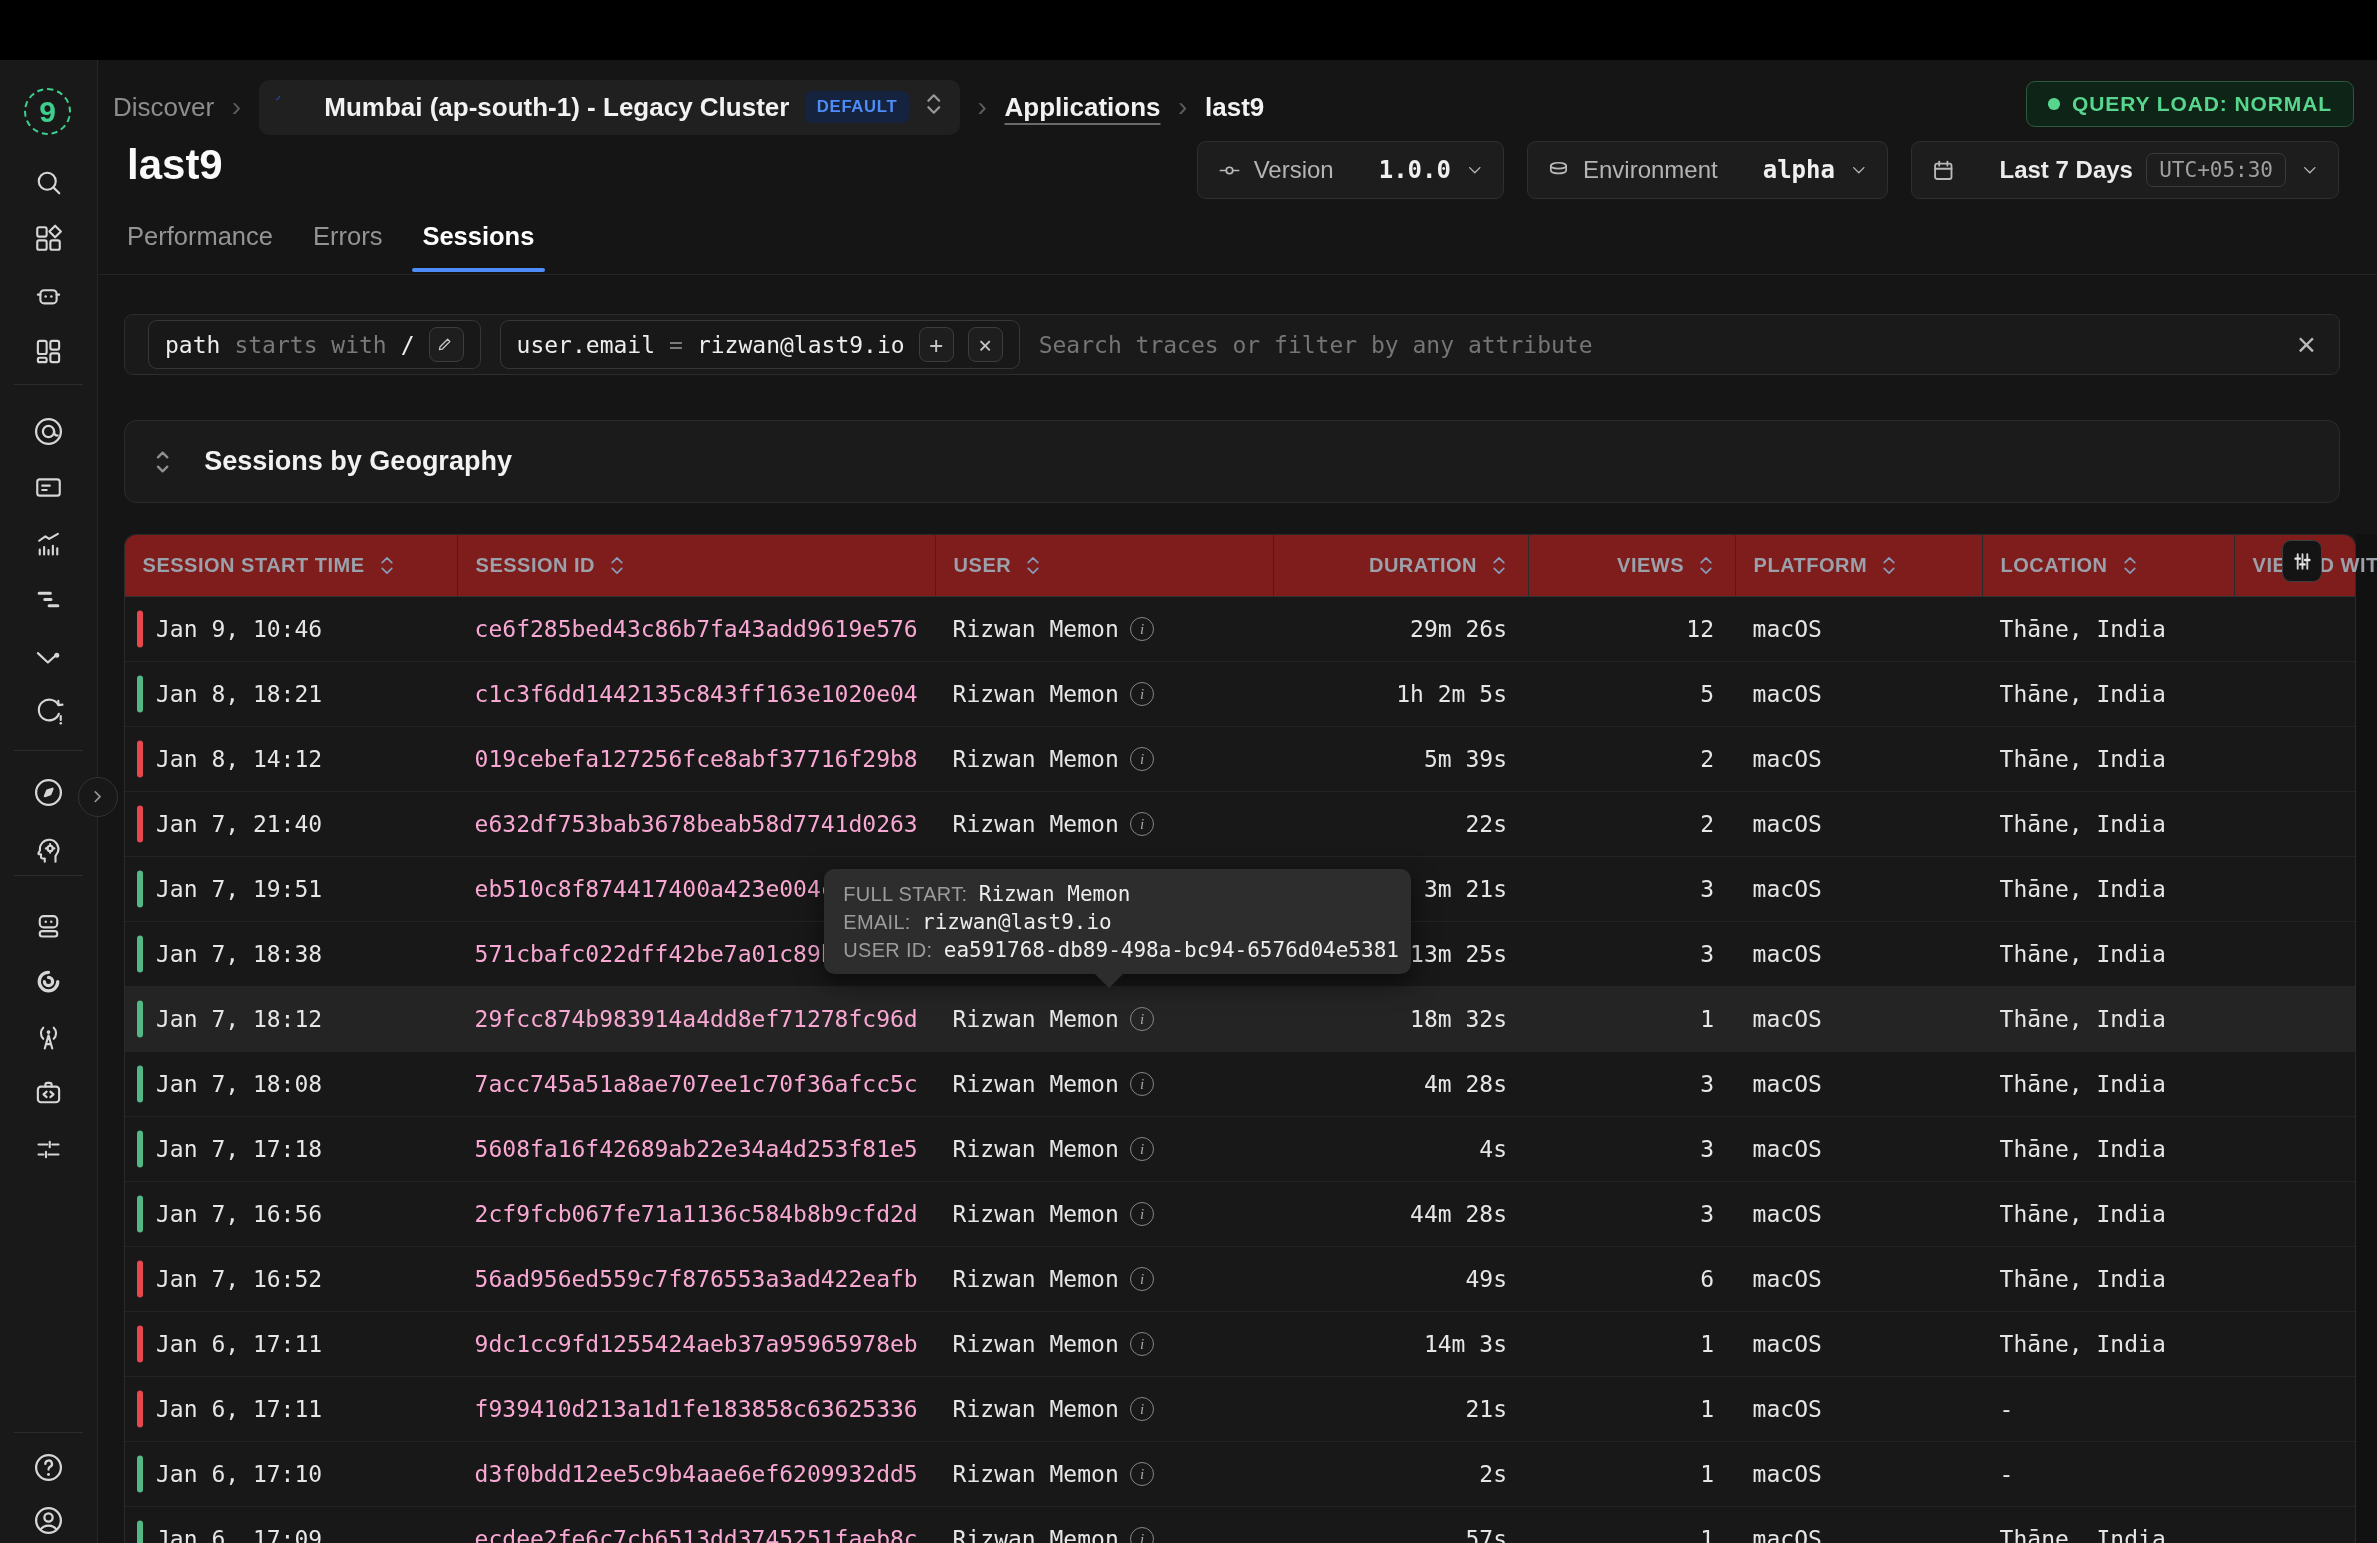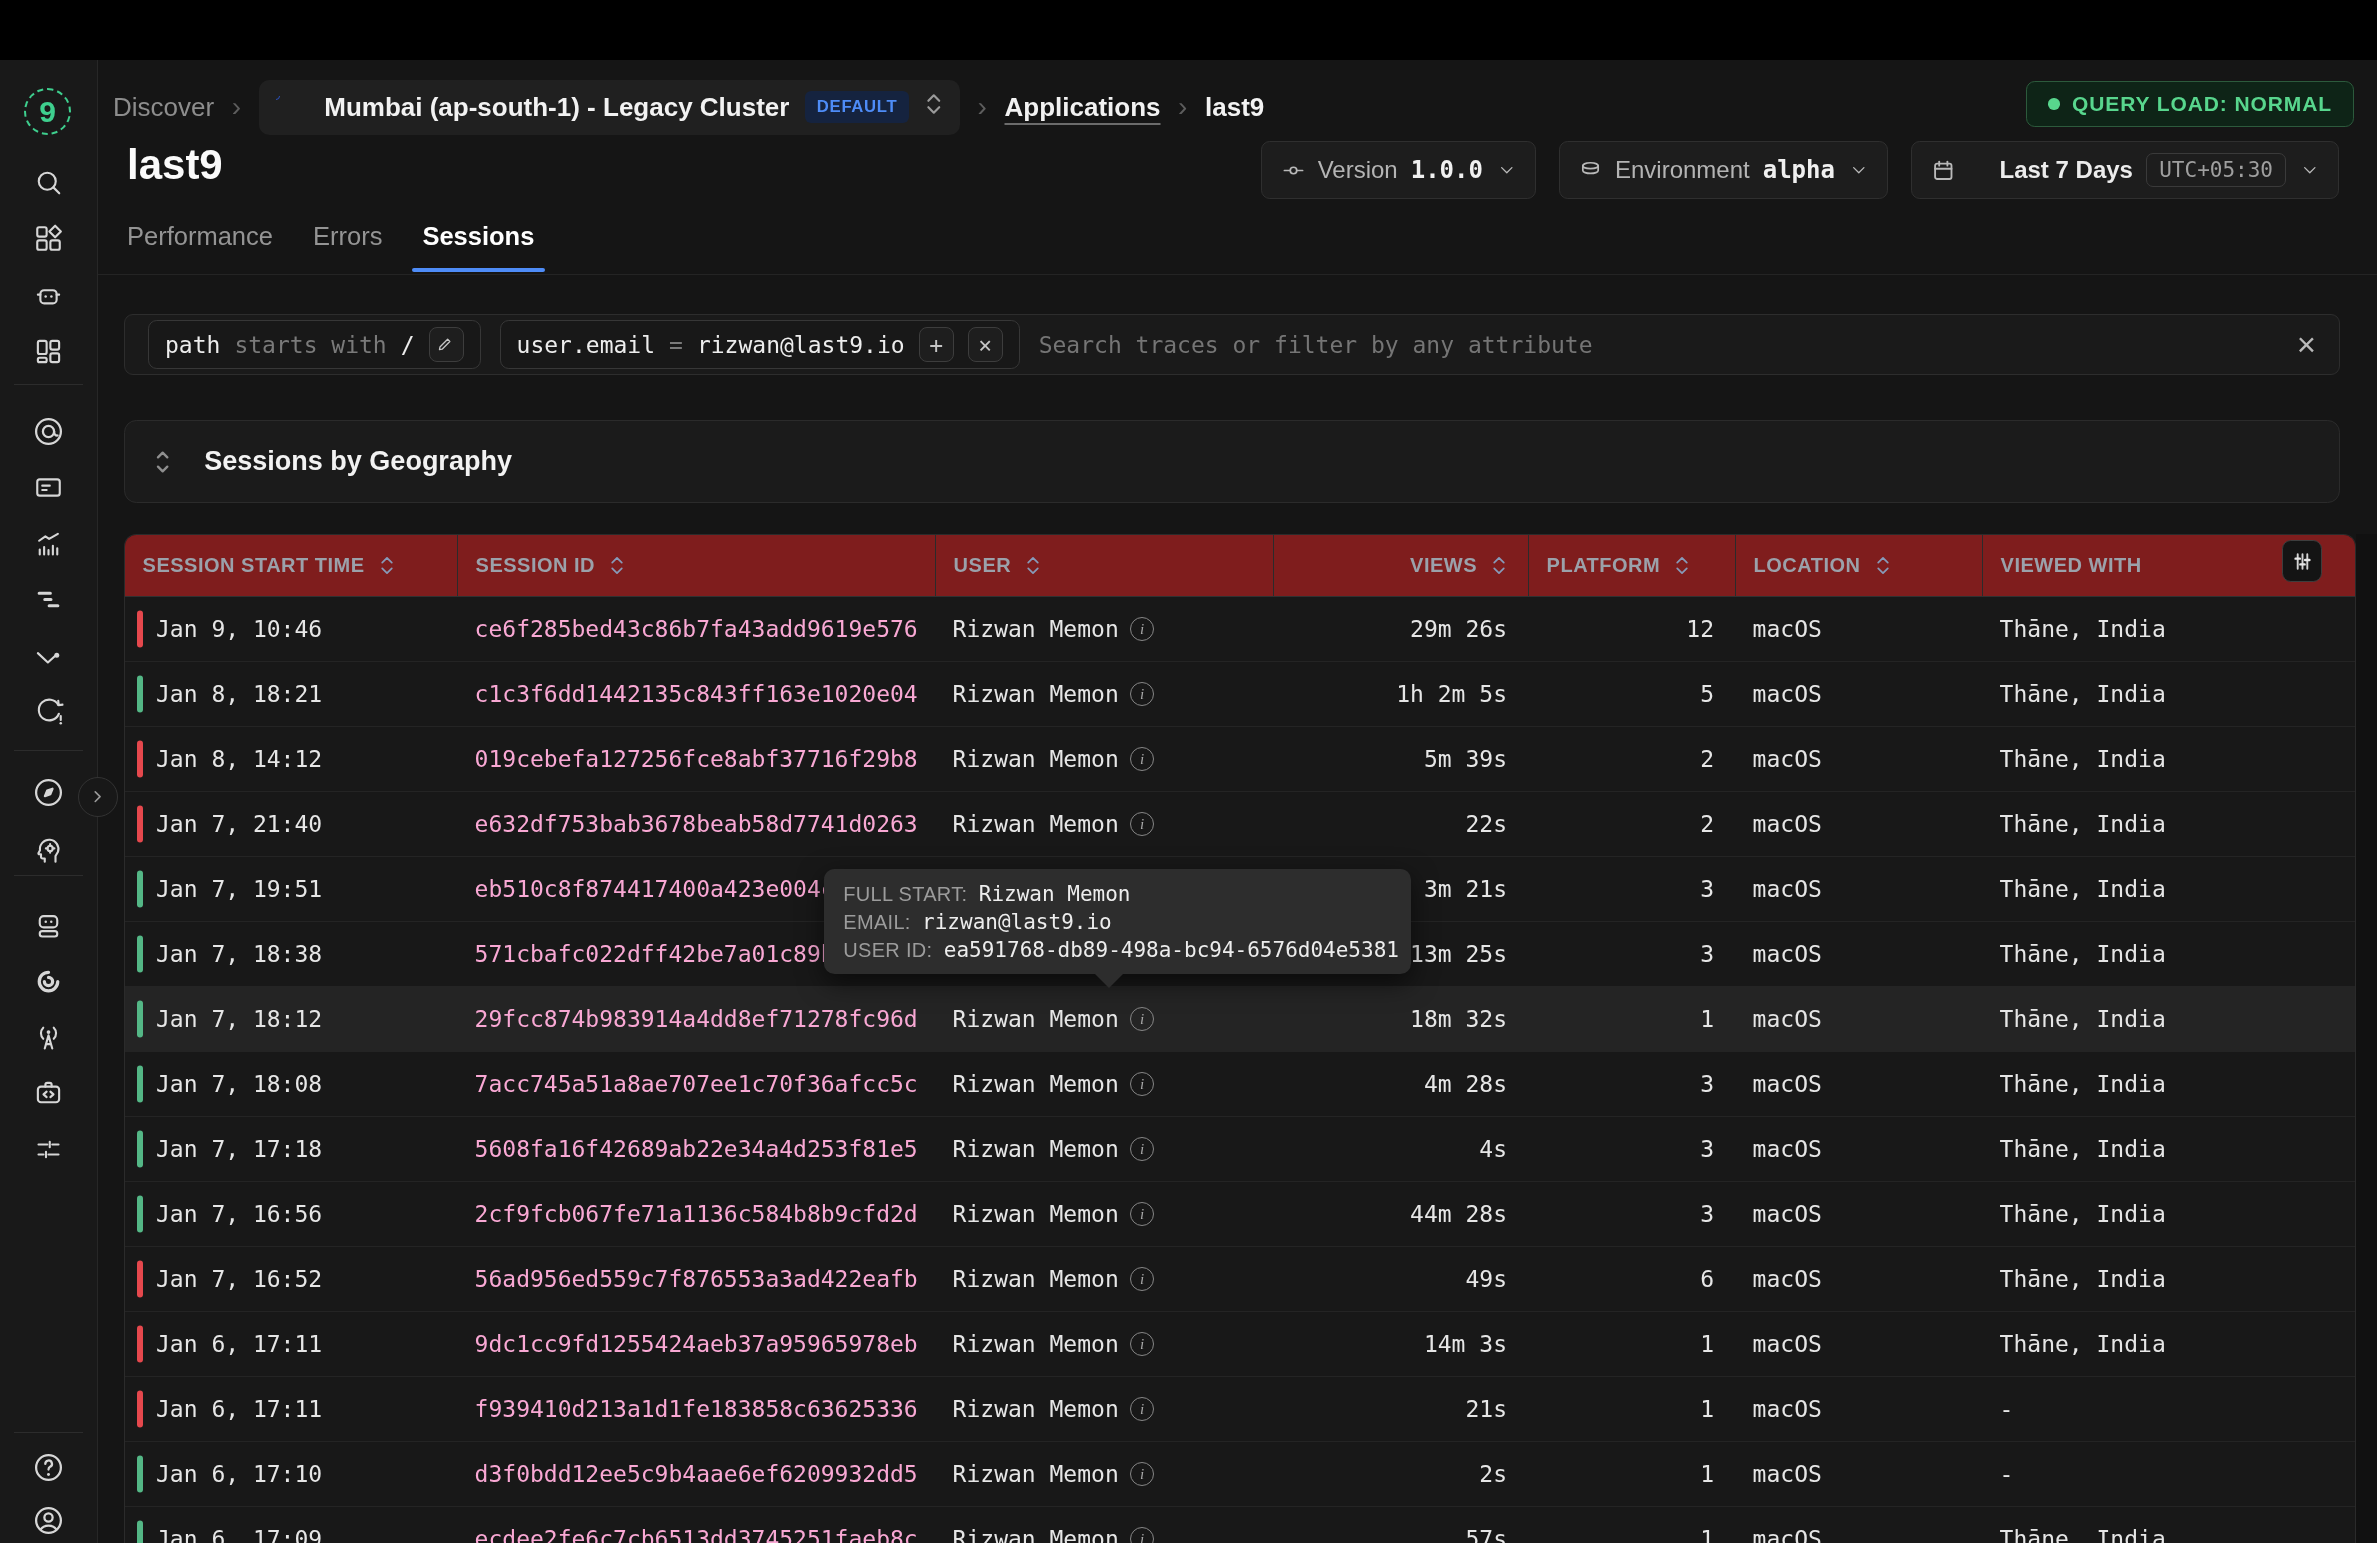--- a/index.html
+++ b/index.html
@@ -44,21 +44,21 @@
   .qload{position:absolute;right:23px;top:81px;height:46px;display:flex;align-items:center;gap:12.3px;padding:0 21px;
          border:0.9px solid #2c5a3c;background:#0e2417;border-radius:8.8px;color:var(--query);font-size:21px;font-weight:700;letter-spacing:0.9px;box-sizing:border-box;}
   .qdot{width:11.4px;height:11.4px;border-radius:50%;background:var(--query);}
 
   
   .page-title{position:absolute;left:127px;top:141px;font-size:42px;font-weight:700;color:#fafafa;}
   .controls{position:absolute;top:141px;right:38px;display:flex;gap:23px;}
   .ctl{display:flex;align-items:center;gap:13px;height:58px;padding:0 19.3px;background:#1d1d1d;border:0.9px solid #2f2f2f;border-radius:8.8px;cursor:pointer;box-sizing:border-box;}
   .ctl svg{stroke:#b9b9b9;fill:none;stroke-width:1.8;stroke-linecap:round;stroke-linejoin:round;}
   .ctl .lbl{color:#b4b4b4;font-size:24px;}
-  .ctl .val{color:#f0f0f0;font-size:24px;font-weight:700;}
+  .ctl .val{color:#f0f0f0;font-size:24px;font-weight:700;margin-left:32px;}
   .ctl .lbl-strong{color:#ececec;font-size:24px;font-weight:700;margin-left:31px;}
   .tz{color:#9f9f9f;border:0.9px solid #3a3a3a;border-radius:7px;padding:4.4px 12.3px;font-size:21px;text-align:center;}
   .chev{margin-left:1.8px;}
 
   
   .tabs{position:absolute;left:127px;top:222px;display:flex;gap:40px;font-size:25.5px;}
   .tab{color:#949494;padding-bottom:21px;position:relative;cursor:pointer;}
   .tab.active{color:#fff;font-weight:700;}
   .tab.active::after{content:"";position:absolute;left:-10.6px;right:-10.6px;bottom:0;height:4.4px;background:var(--accent);border-radius:2.6px;}
   .tabline{position:absolute;left:98px;right:0;top:274px;height:0.9px;background:#242424;}
@@ -388,20 +388,27 @@
         </div>
       <div class="th">
           <span>SESSION ID</span>
           <svg width="16" height="23" viewBox="0 0 16 24">
             <polyline points="3,9 8,4 13,9"></polyline>
             <polyline points="3,15 8,20 13,15"></polyline>
           </svg>
         </div>
       <div class="th">
           <span>USER</span>
+          <svg width="16" height="23" viewBox="0 0 16 24">
+            <polyline points="3,9 8,4 13,9"></polyline>
+            <polyline points="3,15 8,20 13,15"></polyline>
+          </svg>
+        </div>
+      <div class="th right">
+          <span>DURATION</span>
           <svg width="16" height="23" viewBox="0 0 16 24">
             <polyline points="3,9 8,4 13,9"></polyline>
             <polyline points="3,15 8,20 13,15"></polyline>
           </svg>
         </div>
       <div class="th right">
           <span>VIEWS</span>
           <svg width="16" height="23" viewBox="0 0 16 24">
             <polyline points="3,9 8,4 13,9"></polyline>
             <polyline points="3,15 8,20 13,15"></polyline>

